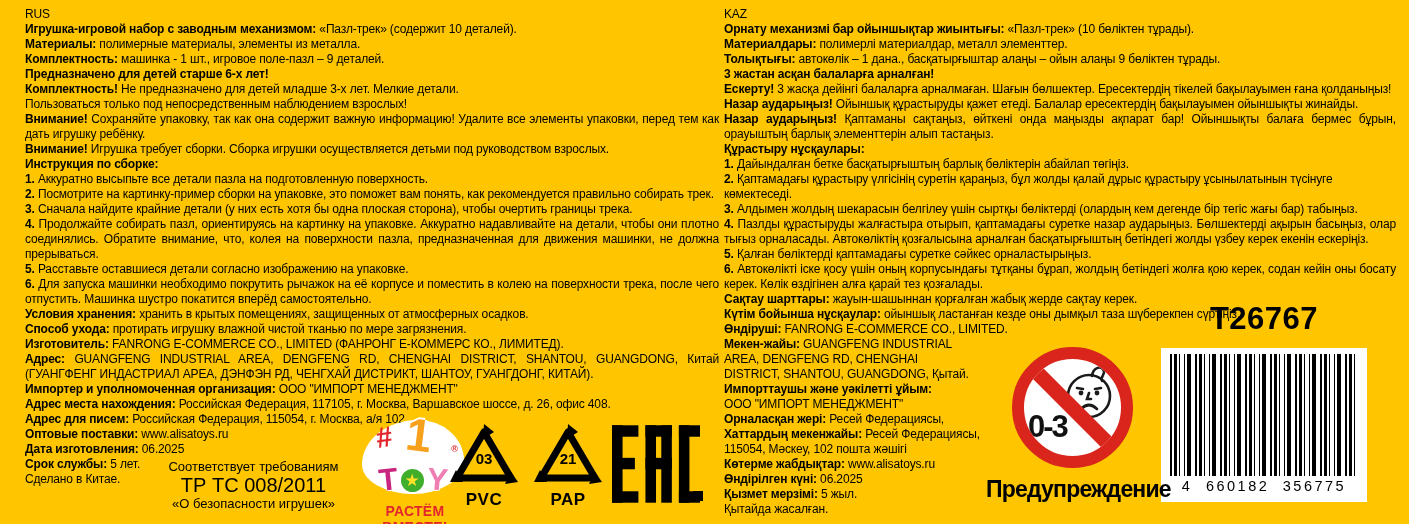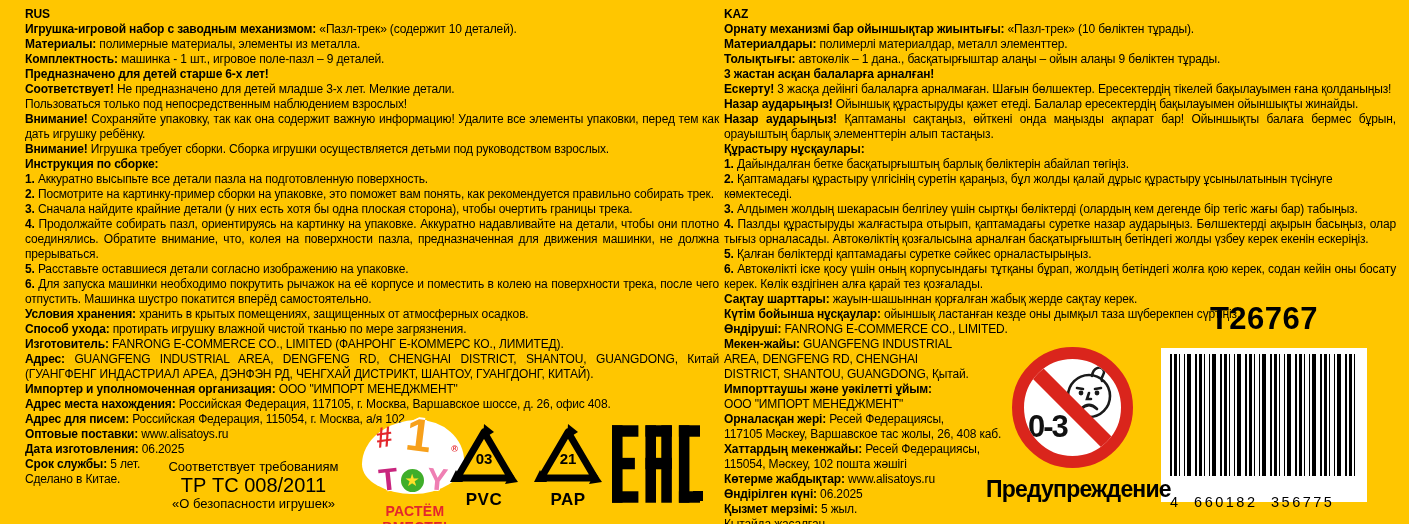--- a/index.html
+++ b/index.html
@@ -3,21 +3,21 @@
 <meta charset="utf-8">
 <style>
   html,body{margin:0;padding:0;}
   body{font-family:"Liberation Sans",sans-serif;color:#000;}
   .label{position:relative;width:1409px;height:524px;background:#FFC600;overflow:hidden;}
 
   
   .col{position:absolute;top:7px;}
   .col-rus{left:25px;width:694px;letter-spacing:-0.15px;}
   .col-kaz{left:724px;width:672px;letter-spacing:-0.15px;}
-  .lang-header{font-weight:bold;font-size:12px;line-height:15px;margin:0;}
+  .lang-header{font-weight:normal;font-size:12px;line-height:15px;margin:0;}
   .para{margin:0;font-size:12px;line-height:15px;}
   .para b{font-weight:bold;}
   .just{text-align:justify;}
   .kaz-narrow{width:336px;}
 
   
   .cert{position:absolute;left:146px;top:459px;width:215px;text-align:center;font-weight:normal;}
   .cert-l1{font-size:13px;line-height:16px;}
   .cert-l2{font-size:20px;line-height:21px;}
   .cert-l3{font-size:13px;line-height:16px;}
@@ -44,21 +44,21 @@
   .tri-num{position:absolute;left:0;right:0;top:26px;font-size:15px;font-weight:bold;}
   .tri-label{font-size:17px;font-weight:bold;margin-top:6px;letter-spacing:0.5px;}
 
   
   .eac{position:absolute;left:612px;top:425px;width:88px;height:78px;}
 
   
   .product-code{position:absolute;left:1160px;top:301px;width:208px;text-align:center;font-size:31px;font-weight:bold;letter-spacing:0.5px;}
   .barcode{position:absolute;left:1161px;top:348px;width:206px;height:154px;background:#fff;padding:6px 9px 3px;box-sizing:border-box;}
   .barcode-bars{height:122px;background:repeating-linear-gradient(90deg,#000 0 2px,#fff 2px 4px,#000 4px 7px,#fff 7px 9px,#000 9px 10px,#fff 10px 14px,#000 14px 15px,#fff 15px 17px,#000 17px 21px,#fff 21px 25px);}
-  .barcode-digits{font-size:14.5px;text-align:left;margin-top:18px;letter-spacing:2.5px;word-spacing:7px;}
+  .barcode-digits{font-size:14.5px;text-align:center;margin-top:2px;letter-spacing:2.5px;word-spacing:7px;}
 
   
   .ban{position:absolute;left:1012px;top:347px;width:121px;height:121px;background:#fff;border:12px solid #DA251C;border-radius:50%;box-sizing:border-box;overflow:hidden;}
   .ban-bar{position:absolute;left:-22px;top:42px;width:142px;height:15px;background:#DA251C;transform:rotate(45deg);}
   .ban-age{position:absolute;left:4px;top:50px;font-size:31px;font-weight:bold;letter-spacing:-2px;color:#111;}
   .baby-face{position:absolute;right:2px;top:0px;}
   .ban-caption{position:absolute;left:986px;top:476px;width:176px;text-align:center;font-size:23px;font-weight:bold;letter-spacing:-0.8px;}
 
   
   .reg-square{position:absolute;left:693px;top:491px;width:10px;height:10px;background:#000;}
@@ -68,21 +68,21 @@
 
 <div class="label">
 
   <div class="col col-rus">
     <p class="lang-header">RUS</p>
     <div>
         <p class="para"><b>Игрушка-игровой набор с заводным механизмом:</b> «Пазл-трек» (содержит 10 деталей).</p>
         <p class="para"><b>Материалы:</b> полимерные материалы, элементы из металла.</p>
         <p class="para"><b>Комплектность:</b> машинка - 1 шт., игровое поле-пазл – 9 деталей.</p>
         <p class="para"><b>Предназначено для детей старше 6-х лет!</b></p>
-        <p class="para"><b>Соответствует!</b> Не предназначено для детей младше 3-х лет. Мелкие детали.</p>
+        <p class="para"><b>Комплектность!</b> Не предназначено для детей младше 3-х лет. Мелкие детали.</p>
         <p class="para">Пользоваться только под непосредственным наблюдением взрослых!</p>
         <p class="para just"><b>Внимание!</b> Сохраняйте упаковку, так как она содержит важную информацию! Удалите все элементы упаковки, перед тем как дать игрушку ребёнку.</p>
         <p class="para"><b>Внимание!</b> Игрушка требует сборки. Сборка игрушки осуществляется детьми под руководством взрослых.</p>
         <p class="para"><b>Инструкция по сборке:</b></p>
         <p class="para"><b>1.</b> Аккуратно высыпьте все детали пазла на подготовленную поверхность.</p>
         <p class="para"><b>2.</b> Посмотрите на картинку-пример сборки на упаковке, это поможет вам понять, как рекомендуется правильно собирать трек.</p>
         <p class="para"><b>3.</b> Сначала найдите крайние детали (у них есть хотя бы одна плоская сторона), чтобы очертить границы трека.</p>
         <p class="para just"><b>4.</b> Продолжайте собирать пазл, ориентируясь на картинку на упаковке. Аккуратно надавливайте на детали, чтобы они плотно соединялись. Обратите внимание, что, колея на поверхности пазла, предназначенная для движения машинки, не должна прерываться.</p>
         <p class="para"><b>5.</b> Расставьте оставшиеся детали согласно изображению на упаковке.</p>
         <p class="para just"><b>6.</b> Для запуска машинки необходимо покрутить рычажок на её корпусе и поместить в колею на поверхности трека, после чего отпустить. Машинка шустро покатится вперёд самостоятельно.</p>
@@ -121,21 +121,20 @@
         <p class="para"><b>Күтім бойынша нұсқаулар:</b> ойыншық ластанған кезде оны дымқыл таза шүберекпен сүртіңіз.</p>
         <p class="para"><b>Өндіруші:</b> FANRONG E-COMMERCE CO., LIMITED.</p>
       </div>
     <div class="kaz-narrow">
         <p class="para"><b>Мекен-жайы:</b> GUANGFENG INDUSTRIAL</p>
         <p class="para">AREA, DENGFENG RD, CHENGHAI</p>
         <p class="para">DISTRICT, SHANTOU, GUANGDONG, Қытай.</p>
         <p class="para"><b>Импорттаушы және уәкілетті ұйым:</b></p>
         <p class="para">ООО "ИМПОРТ МЕНЕДЖМЕНТ"</p>
         <p class="para"><b>Орналасқан жері:</b> Ресей Федерациясы,</p>
-        <p class="para">117105 Мәскеу, Варшавское тас жолы, 26, 408 каб.</p>
         <p class="para"><b>Хаттардың мекенжайы:</b> Ресей Федерациясы,</p>
         <p class="para">115054, Мәскеу, 102 пошта жәшігі</p>
         <p class="para"><b>Көтерме жабдықтар:</b> www.alisatoys.ru</p>
         <p class="para"><b>Өндірілген күні:</b> 06.2025</p>
         <p class="para"><b>Қызмет мерзімі:</b> 5 жыл.</p>
         <p class="para">Қытайда жасалған.</p>
       </div>
   </div>
 
   <div class="cert">

